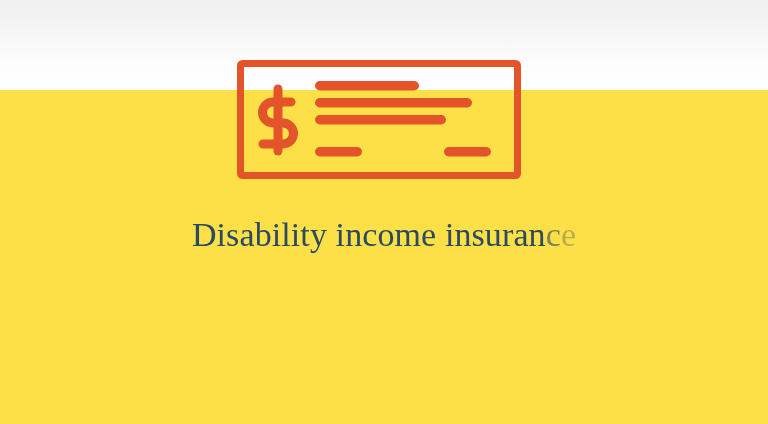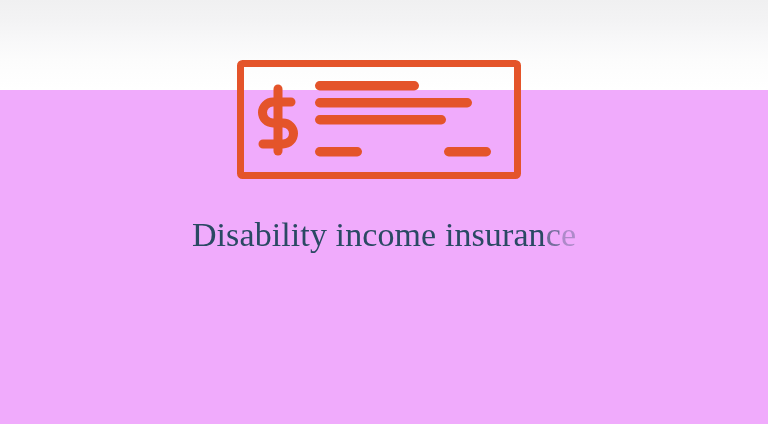--- a/index.html
+++ b/index.html
@@ -11,21 +11,21 @@
     height: 424px;
     overflow: hidden;
     background: #ffffff;
     font-family: "Liberation Sans", sans-serif;
   }
 
   #slide {
     position: relative;
     width: 768px;
     height: 424px;
-    background: #f0abfc;
+    background: #fde047;
     overflow: hidden;
   }
 
   
   #bg-gradient {
     position: absolute;
     left: 0;
     top: 0;
     width: 768px;
     height: 90px;

